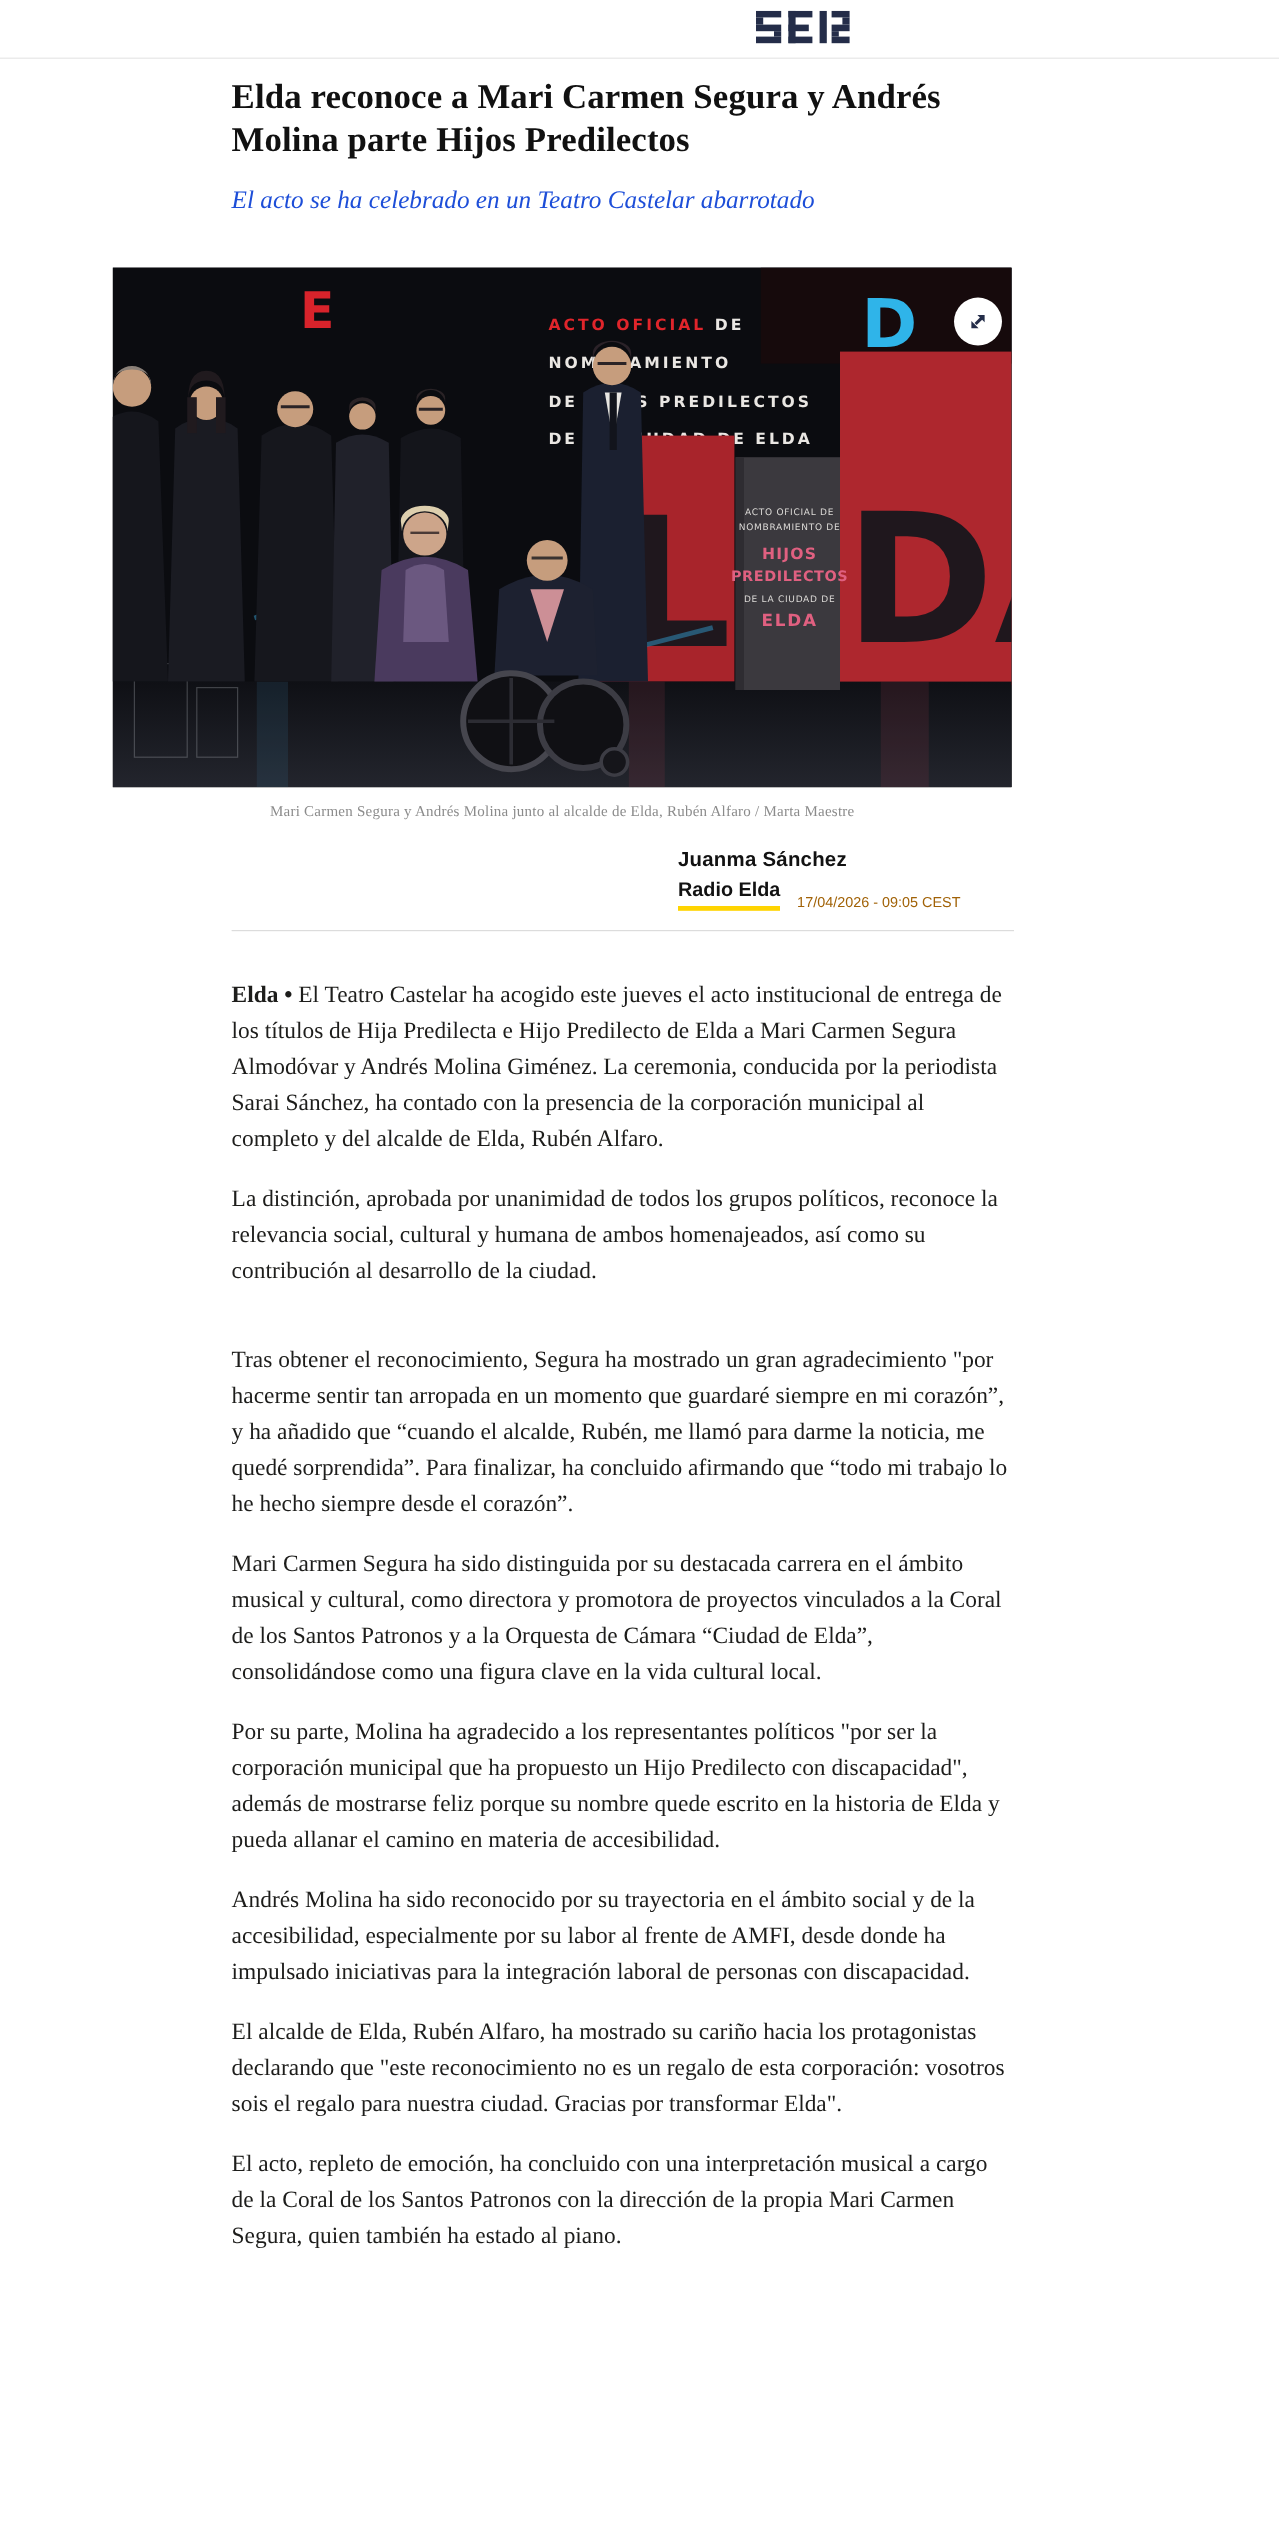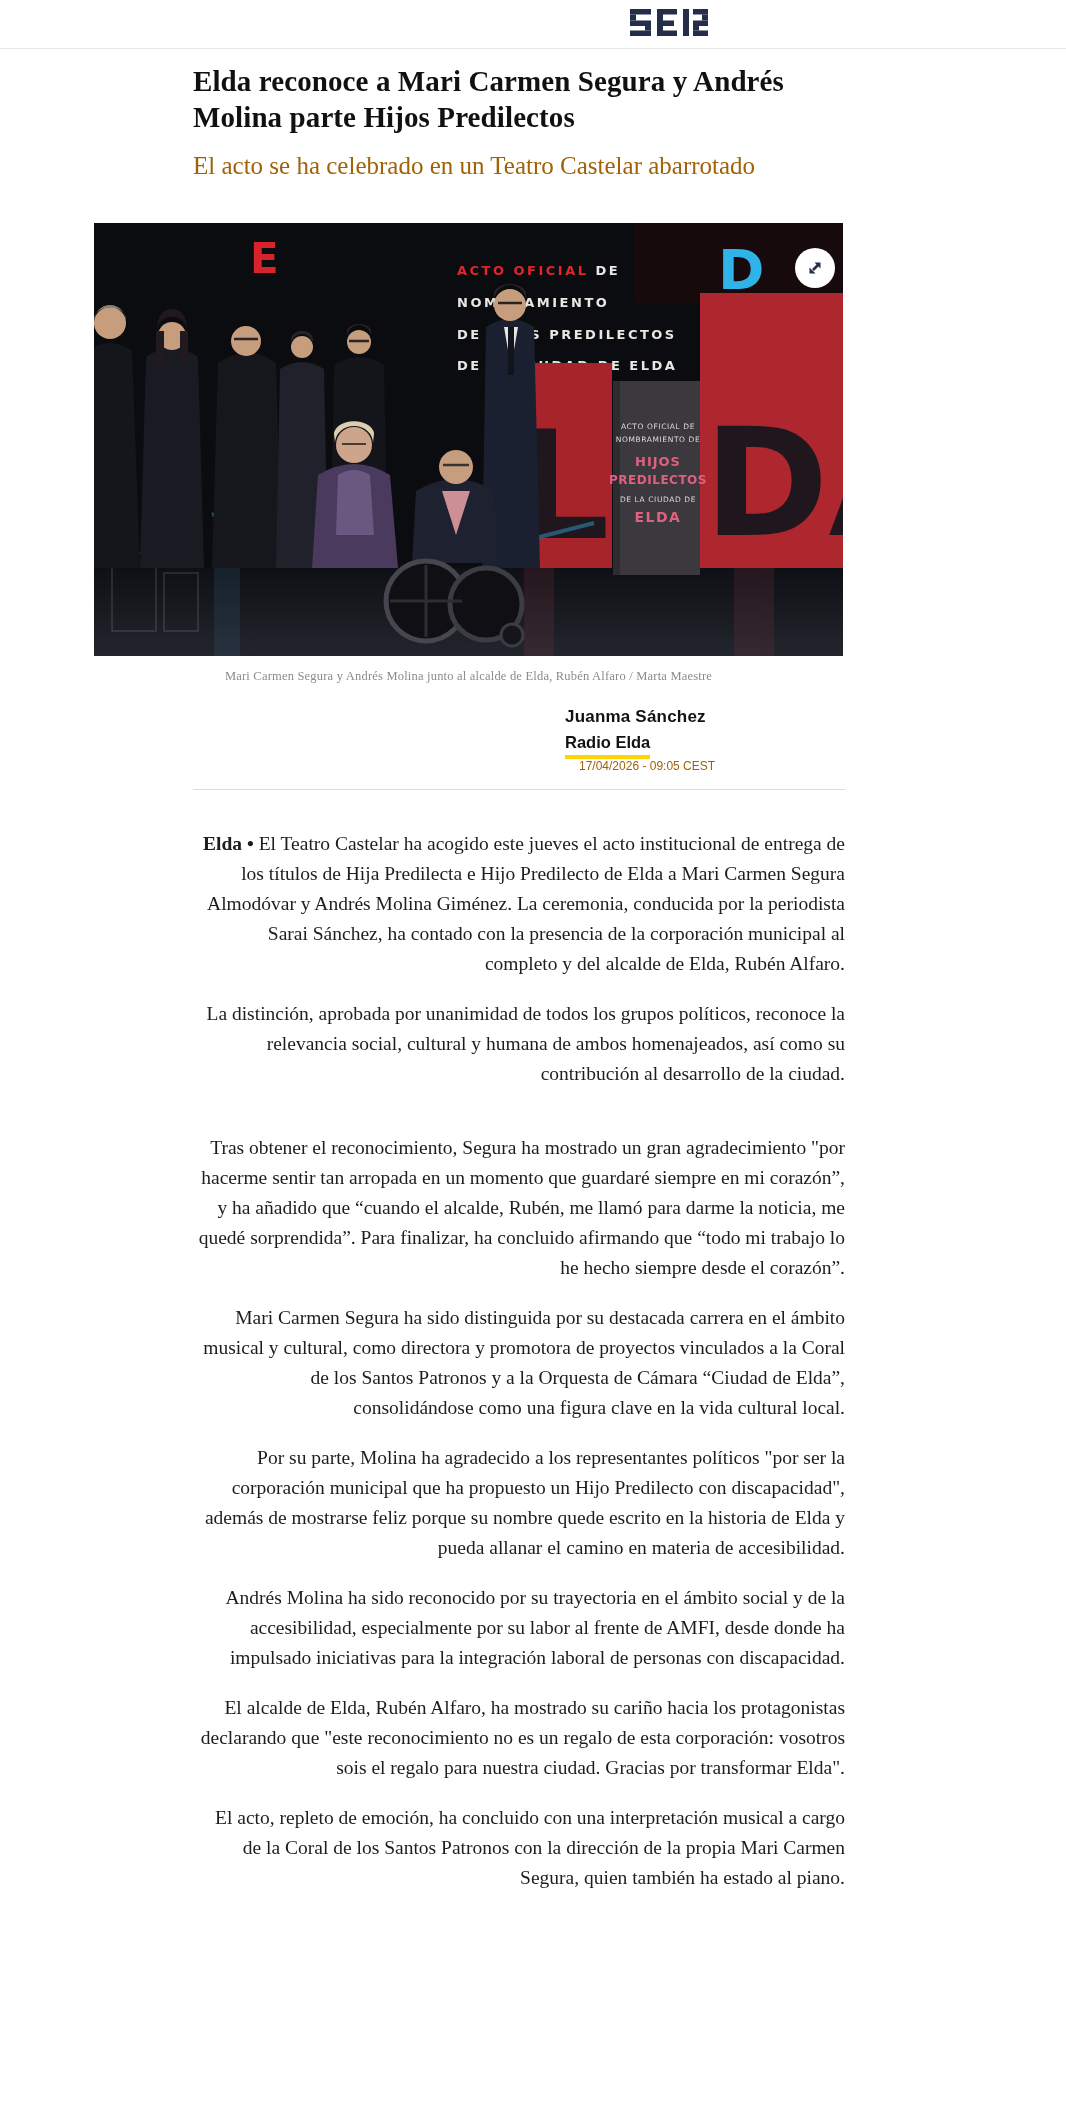--- a/index.html
+++ b/index.html
@@ -34,23 +34,24 @@
   h1.article-title {
     margin-top: 14px;
     font-size: 29px;
     line-height: 36px;
     font-weight: 700;
     color: #111111;
     letter-spacing: 0.1px;
   }
   p.article-subtitle {
     margin-top: 18px;
-    font-size: 25px;
+    font-size: 21px;
     line-height: 26px;
-    color: #a16207;
+    color: #1d4ed8;
+    font-style: italic;
   }
   
   figure.hero {
     width: 749px;
     margin-left: -99px;
     margin-top: 44px;
   }
   .hero-media { position: relative; width: 749px; height: 433px; background: #0b0c10; }
   .hero-media svg { display: block; }
   .expand-btn {
@@ -82,22 +83,21 @@
   }
   .byline .author {
     font-size: 17px;
     font-weight: 700;
     color: #121212;
     letter-spacing: 0.2px;
   }
   .byline .source-row {
     margin-top: 6px;
     display: flex;
-    align-items: flex-start;
-    flex-direction: column;
+    align-items: flex-end;
   }
   .byline .source {
     font-size: 16.5px;
     font-weight: 700;
     color: #121212;
     text-decoration: none;
     border-bottom: 4px solid #ffd400;
     padding-bottom: 3px;
     cursor: pointer;
   }
@@ -112,21 +112,20 @@
     border-top: 1px solid #dcdcdc;
     width: 652px;
   }
   
   .article-body { margin-top: 39px; }
   .article-body p {
     font-size: 19.5px;
     line-height: 30px;
     color: #1d1d1b;
     margin-bottom: 20px;
-    text-align: right;
   }
   .article-body p.gap-before { margin-top: 44px; }
   .article-body .lead-loc { font-weight: 700; }
   .article-body .lead-sep { font-weight: 700; }
 </style>
 </head>
 <body>
 
 <header class="site-header">
   <a class="logo">

